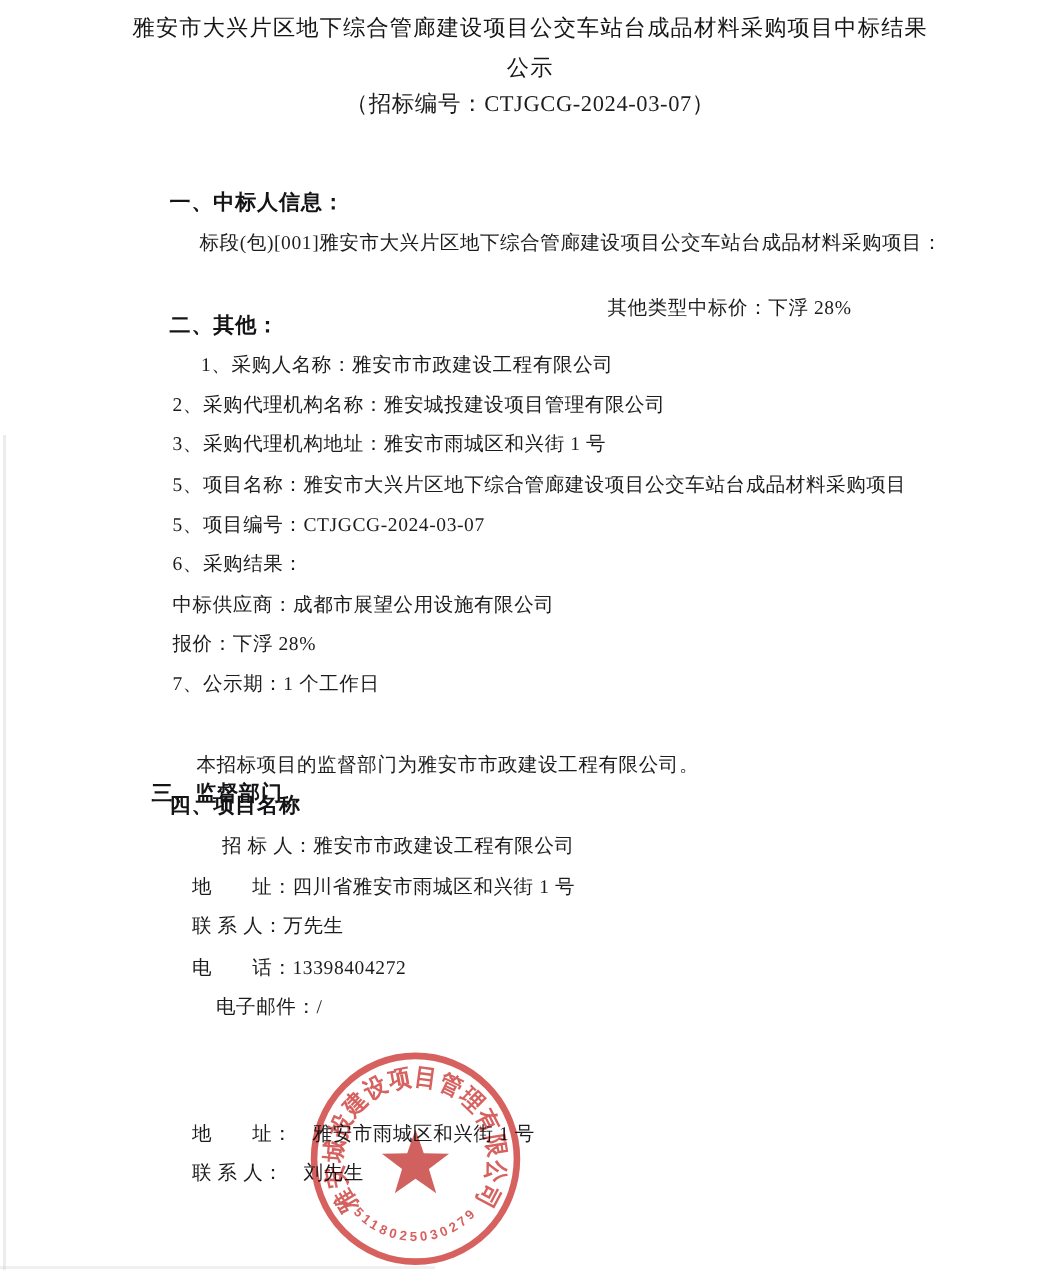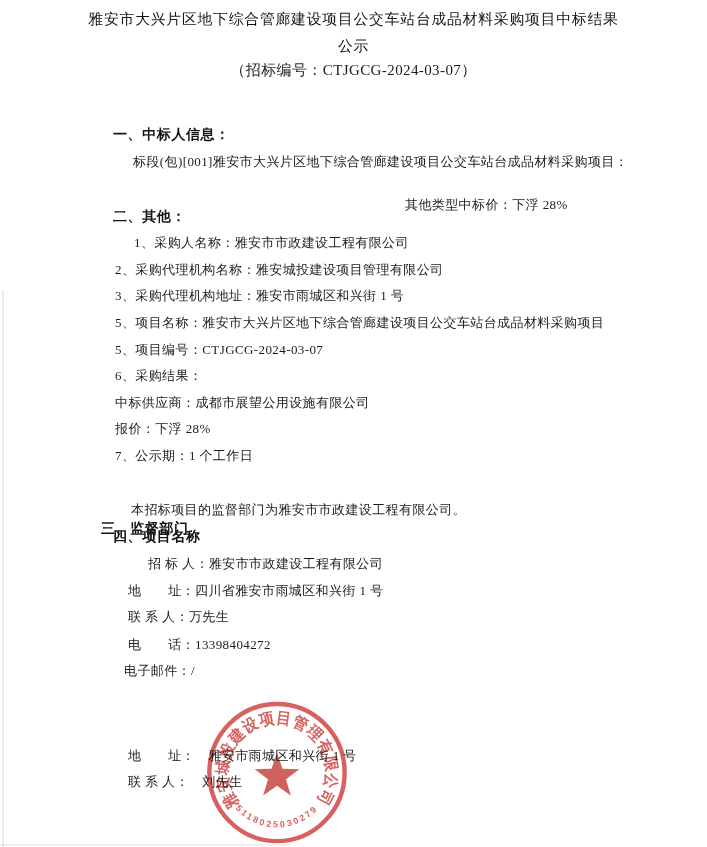--- a/index.html
+++ b/index.html
@@ -53,21 +53,21 @@
   .l-sup{top:395px;left:115px;}
   .l-quote{top:421px;left:115px;}
   .l-i7{top:448px;left:115px;}
   .l-h3{top:475px;left:101px;margin-top:45px;}
   .l-s3body{top:502px;left:131px;text-align:center;}
   .l-h4{top:528px;left:113px;}
   .l-c1{top:556px;left:128px;margin-left:20px;}
   .l-c2{top:583px;left:128px;}
   .l-c3{top:609px;left:128px;}
   .l-c4{top:637px;left:128px;}
-  .l-c5{top:663px;left:124px;text-align:center;}
+  .l-c5{top:663px;left:144px;text-align:center;}
   .l-a1{top:722px;left:128px;}
   .l-a2{top:748px;left:128px;}
   .l-a3{top:774px;left:128px;}
   
   .stamp{
     position:absolute;
     left:203px;top:700px;
     width:148px;height:147px;
     mix-blend-mode:multiply;
     opacity:0.86;

